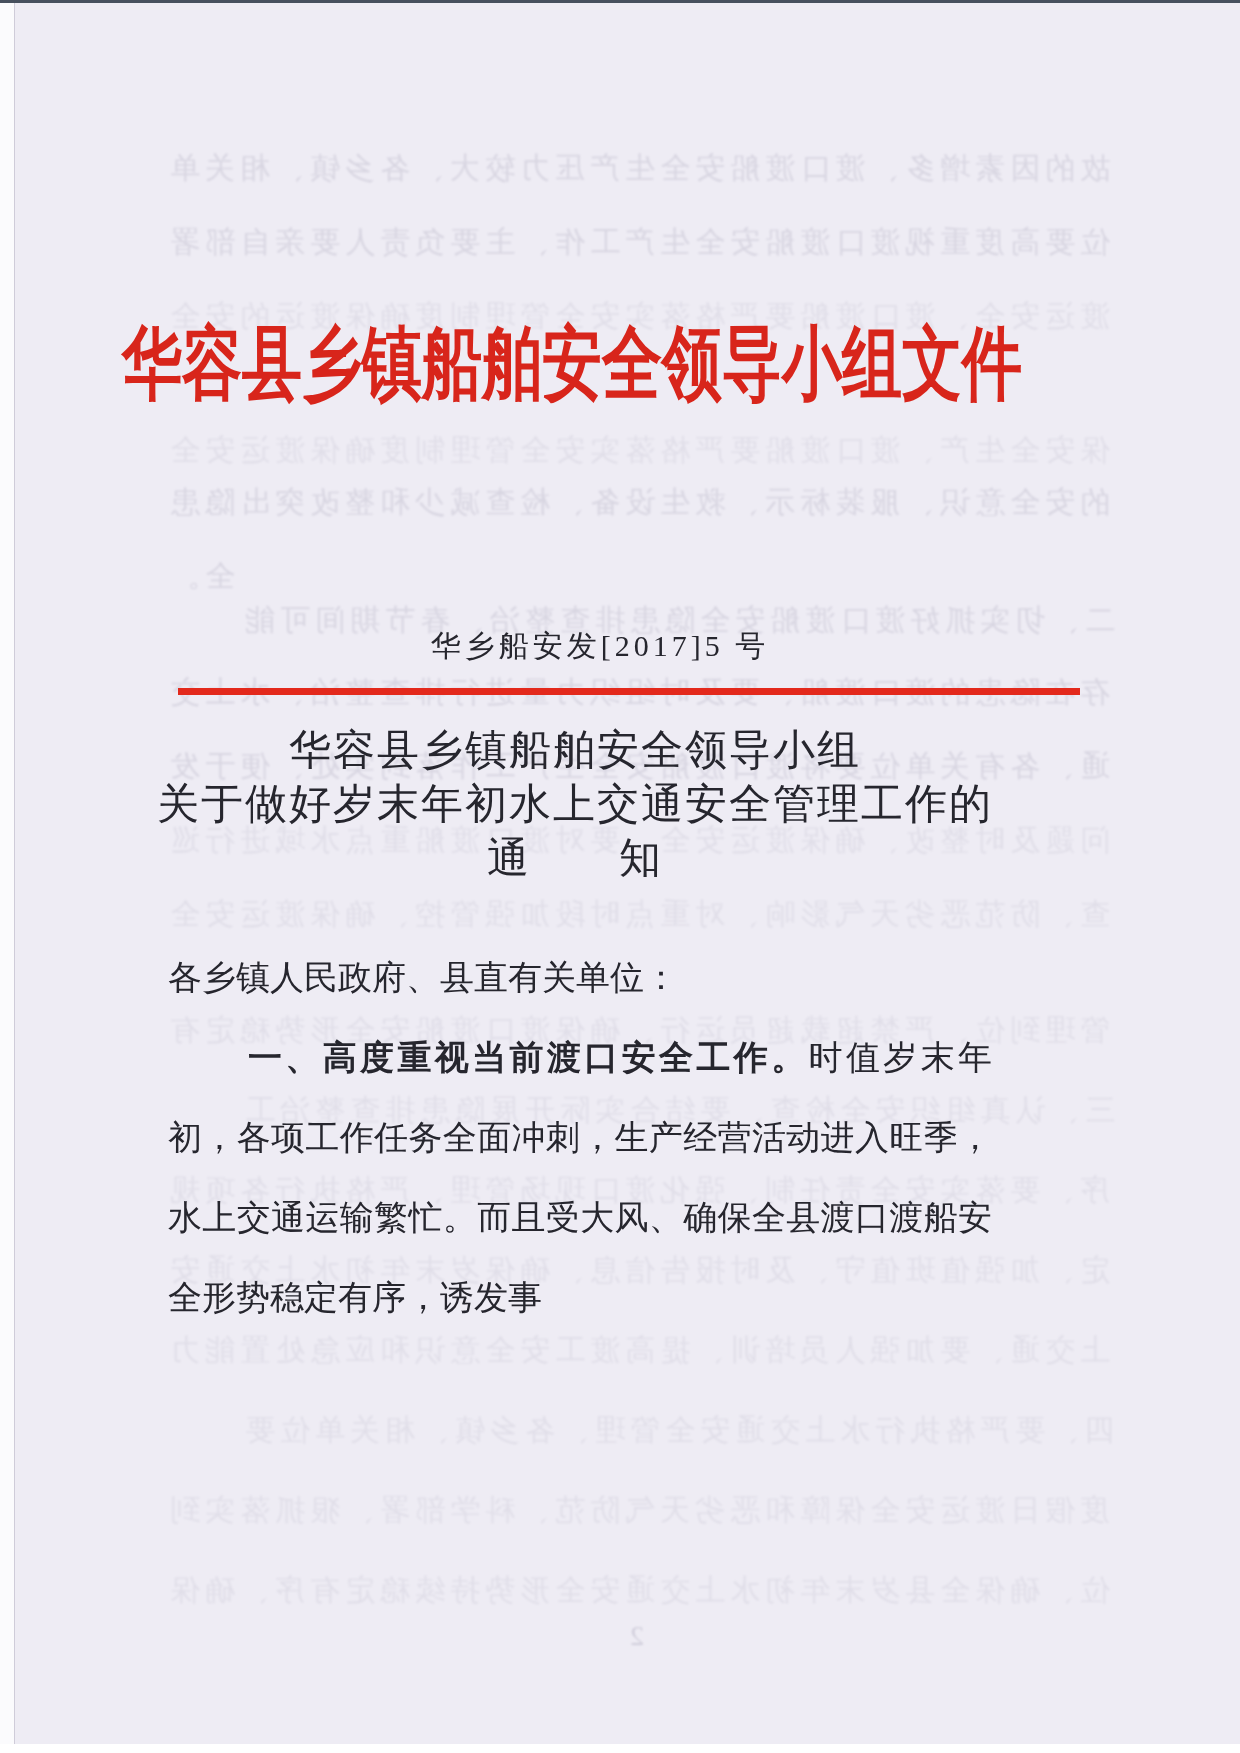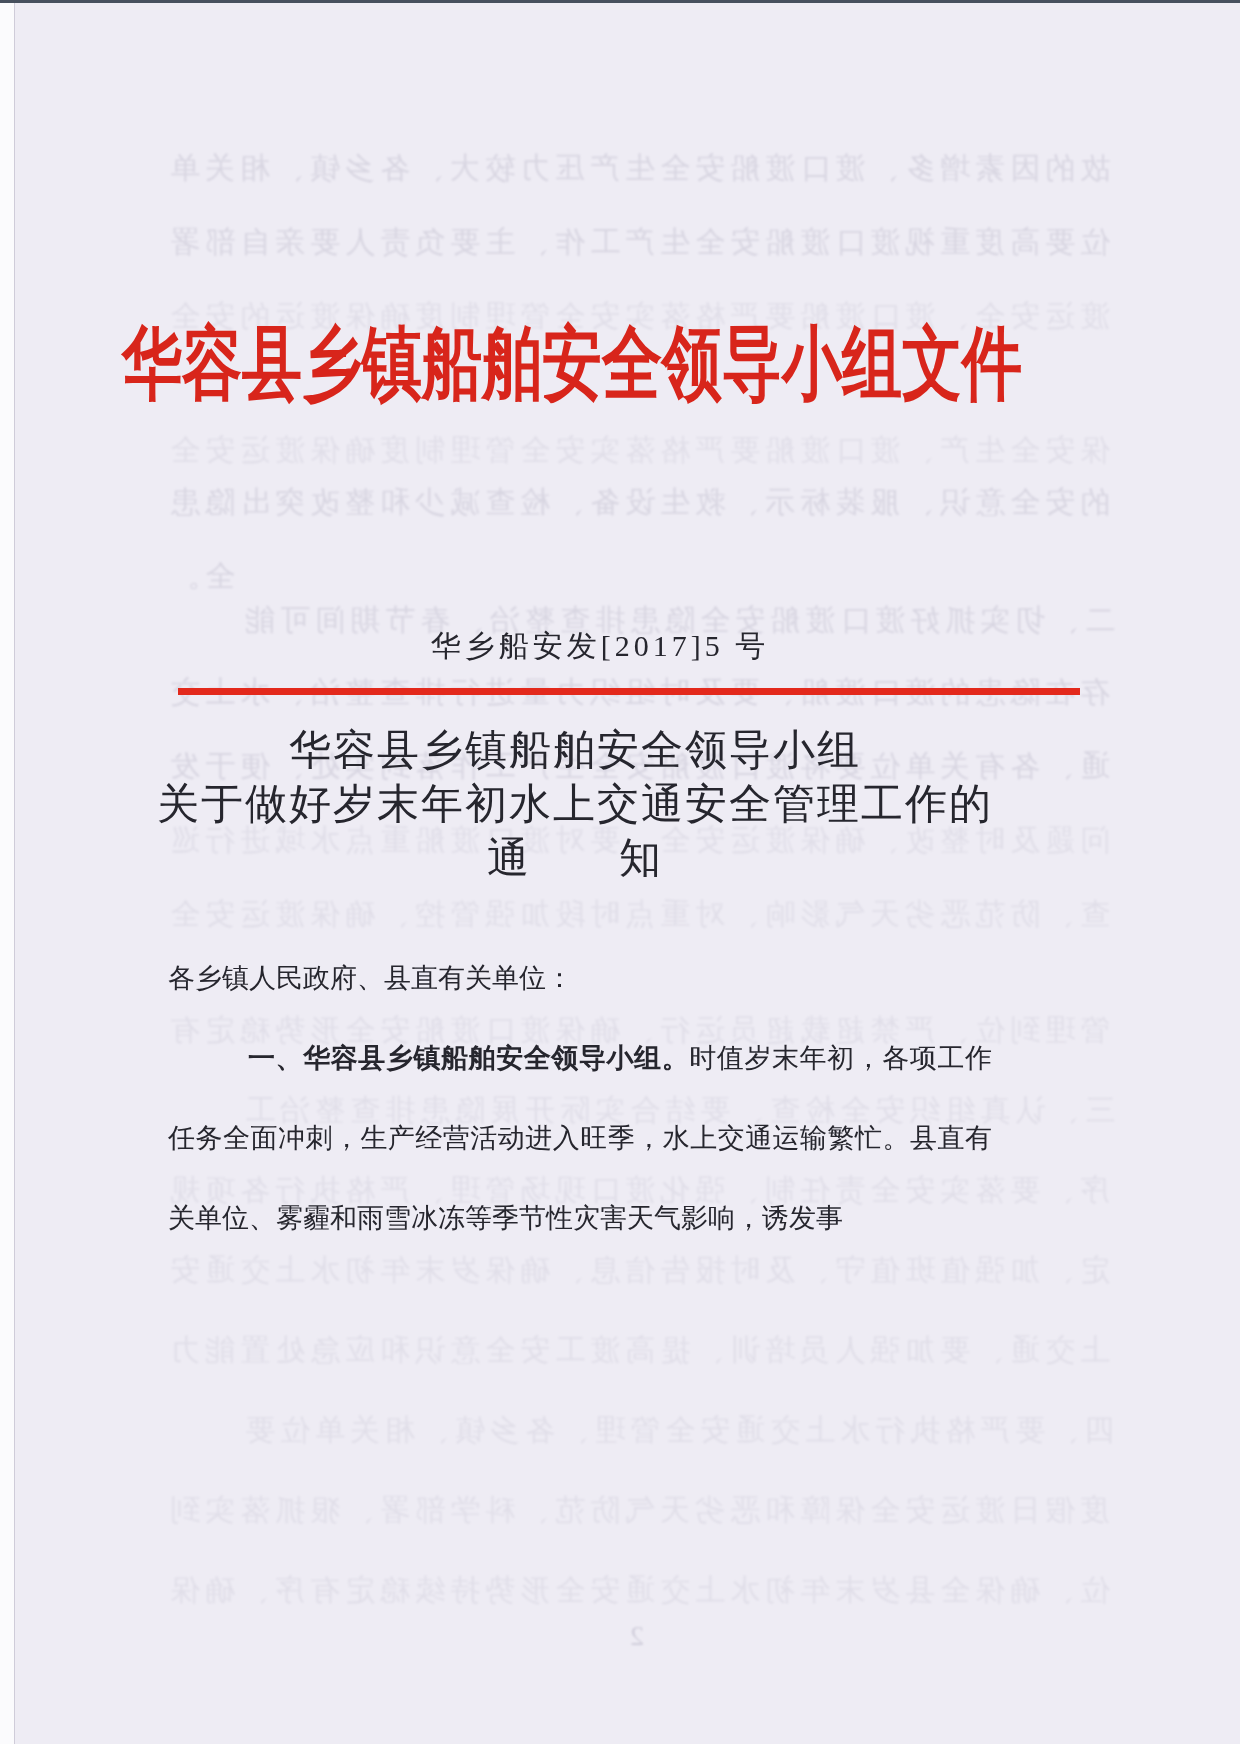--- a/index.html
+++ b/index.html
@@ -111,21 +111,21 @@
     font-size: 42px;
     line-height: 54px;
     color: var(--ink, #26262e);
     letter-spacing: 2px;
   }
   .body-block {
     position: absolute;
     top: 938px;
     left: 168px;
     width: 824px;
-    font-size: 27px;
+    font-size: 34px;
     line-height: 80px;
     color: var(--ink, #26262e);
     text-align: justify;
     text-justify: inter-ideograph;
   }
   .body-block p {
     margin: 0;
   }
   .indent {
     text-indent: 80px;
@@ -174,17 +174,17 @@
     <div class="red-rule"></div>
 
     <div class="title-block">
       <div>华容县乡镇船舶安全领导小组</div>
       <div>关于做好岁末年初水上交通安全管理工作的</div>
       <div>通　　知</div>
     </div>
 
     <div class="body-block">
       <p>各乡镇人民政府、县直有关单位：</p>
-      <p class="indent"><span class="lead-bold">一、华容县乡镇船舶安全领导小组。</span><span>时值岁末年初，各项工作任务全面冲刺，生产经营活动进入旺季，水上交通运输繁忙。县直有关单位、雾霾和雨雪冰冻等季节性灾害天气影响，诱发事</span></p>
+      <p class="indent"><span class="lead-bold">一、高度重视当前渡口安全工作。</span><span>时值岁末年初，各项工作任务全面冲刺，生产经营活动进入旺季，水上交通运输繁忙。而且受大风、确保全县渡口渡船安全形势稳定有序，诱发事</span></p>
     </div>
 
   </div>
 </div>
 
 </body></html>

